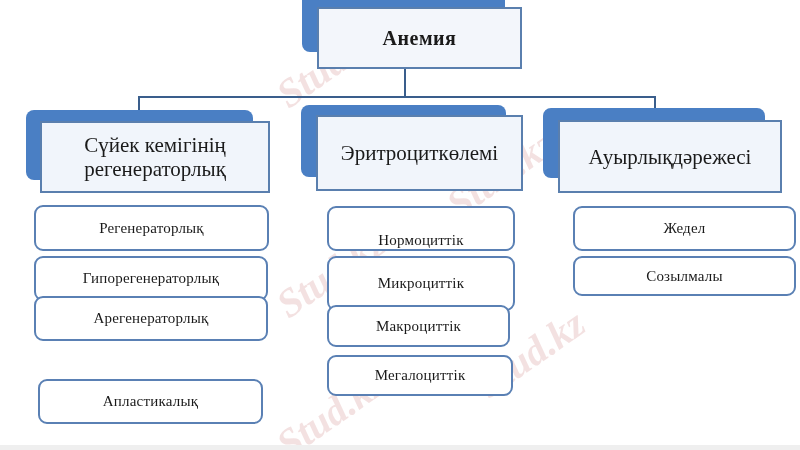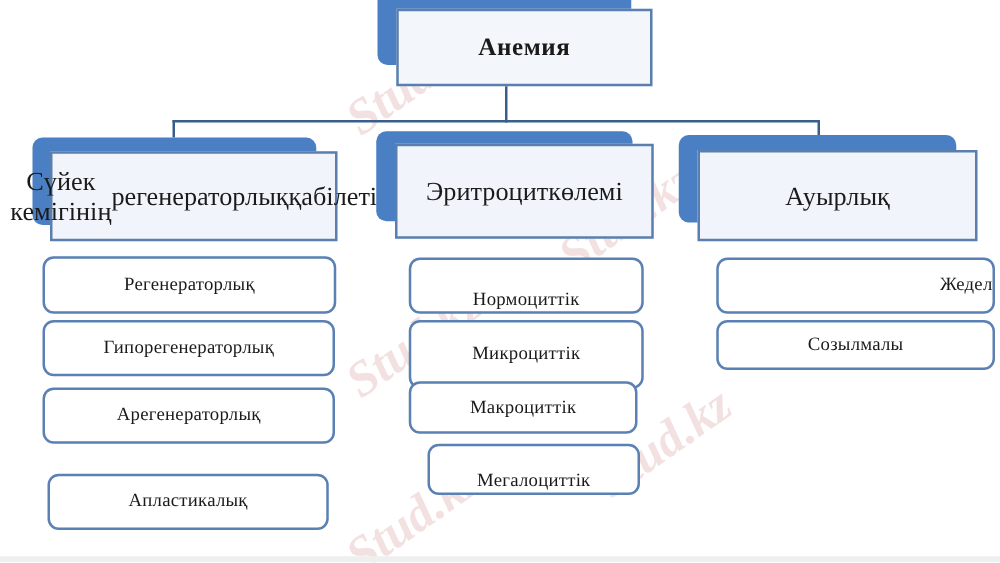--- a/index.html
+++ b/index.html
@@ -31,32 +31,31 @@
 
 <div>
   <div class="abs back" style="left:302px;top:-8px;width:203px;height:60px;"></div>
   <div class="abs front top" style="left:317px;top:7px;width:205px;height:62px;">
     <span class="title">Анемия</span>
   </div>
 </div>
 
 <div>
   <div class="abs back" style="left:26px;top:110px;width:227px;height:70px;"></div>
-  <div class="abs front hdr" style="left:40px;top:121px;width:230px;height:72px;flex-direction:row;">
+  <div class="abs front hdr" style="left:40px;top:121px;width:230px;height:72px;flex-direction:column;">
     <span>Сүйек кемігінің</span>
     <span>регенераторлық</span>
-    <span>қабілеті</span>
   </div>
   <div class="abs leaf" style="left:34px;top:205px;width:235px;height:46px;">
       <span>Регенераторлық</span>
     </div>
   <div class="abs leaf" style="left:34px;top:256px;width:234px;height:45px;">
       <span>Гипорегенераторлық</span>
     </div>
-  <div class="abs leaf" style="left:34px;top:310px;width:234px;height:45px;">
+  <div class="abs leaf" style="left:34px;top:296px;width:234px;height:45px;">
       <span>Арегенераторлық</span>
     </div>
   <div class="abs leaf" style="left:38px;top:379px;width:225px;height:45px;">
       <span>Апластикалық</span>
     </div>
 </div>
 
 <div>
   <div class="abs back" style="left:301px;top:105px;width:205px;height:72px;"></div>
   <div class="abs front hdr" style="left:316px;top:115px;width:207px;height:76px;flex-direction:row;">
@@ -65,31 +64,32 @@
   </div>
   <div class="abs leaf" style="left:327px;top:206px;width:188px;height:45px;align-items:flex-end;">
       <span>Нормоциттік</span>
     </div>
   <div class="abs leaf" style="left:327px;top:256px;width:188px;height:55px;">
       <span>Микроциттік</span>
     </div>
   <div class="abs leaf" style="left:327px;top:305px;width:183px;height:42px;">
       <span>Макроциттік</span>
     </div>
-  <div class="abs leaf" style="left:342px;top:355px;width:170px;height:41px;align-items:flex-end;">
+  <div class="abs leaf" style="left:327px;top:355px;width:186px;height:41px;">
       <span>Мегалоциттік</span>
     </div>
 </div>
 
 <div>
   <div class="abs back" style="left:543px;top:108px;width:222px;height:70px;"></div>
   <div class="abs front hdr" style="left:558px;top:120px;width:224px;height:73px;flex-direction:row;">
     <span>Ауырлық</span>
+    <span>дәрежесі</span>
   </div>
-  <div class="abs leaf" style="left:573px;top:206px;width:223px;height:45px;justify-content:flex-end;">
+  <div class="abs leaf" style="left:573px;top:206px;width:223px;height:45px;">
       <span>Жедел</span>
     </div>
   <div class="abs leaf" style="left:573px;top:256px;width:223px;height:40px;justify-content:center;">
       <span>Созылмалы</span>
     </div>
 </div>
 
 <div class="abs bottom-strip" style="left:0;top:445px;width:800px;height:5px;"></div>
 
 </body></html>

